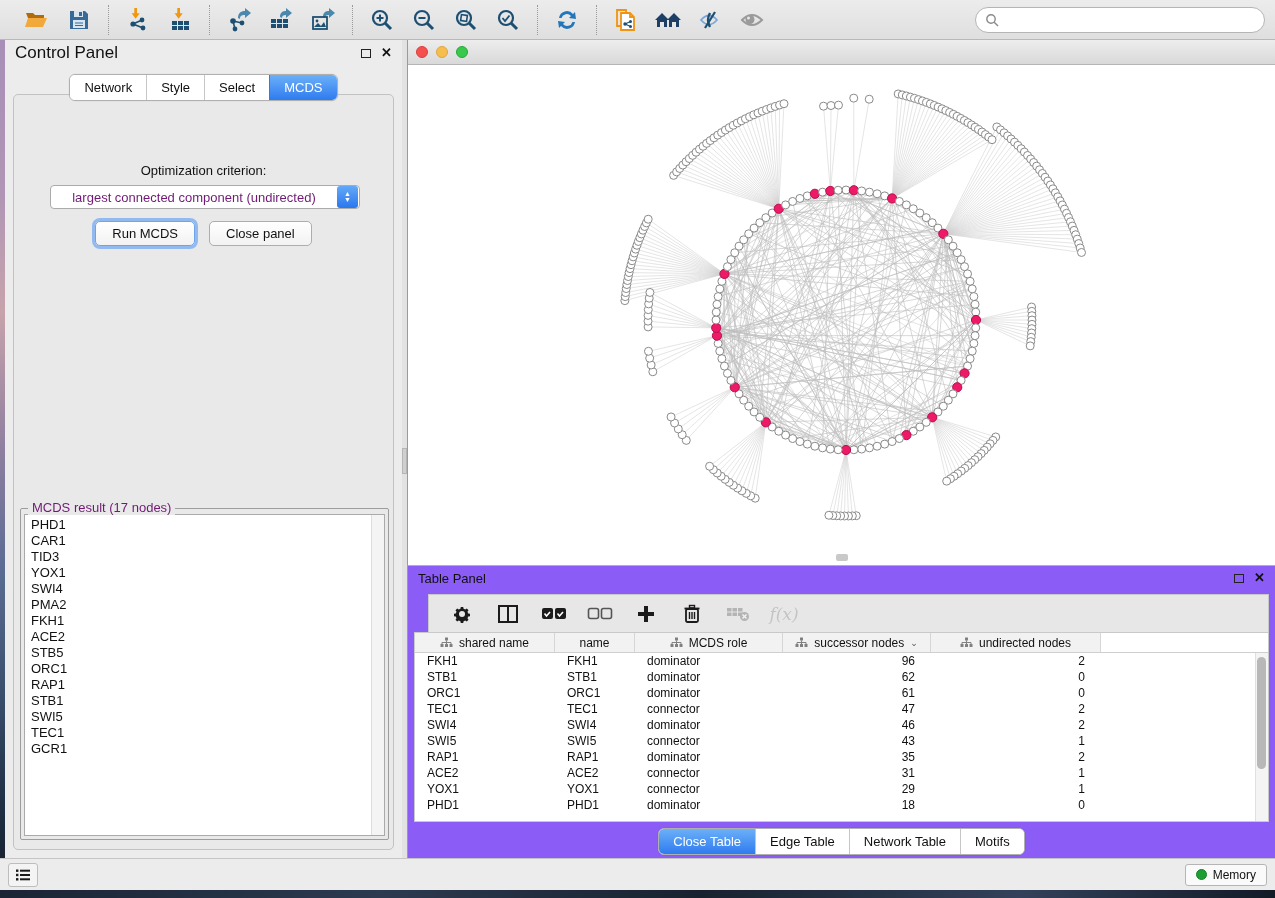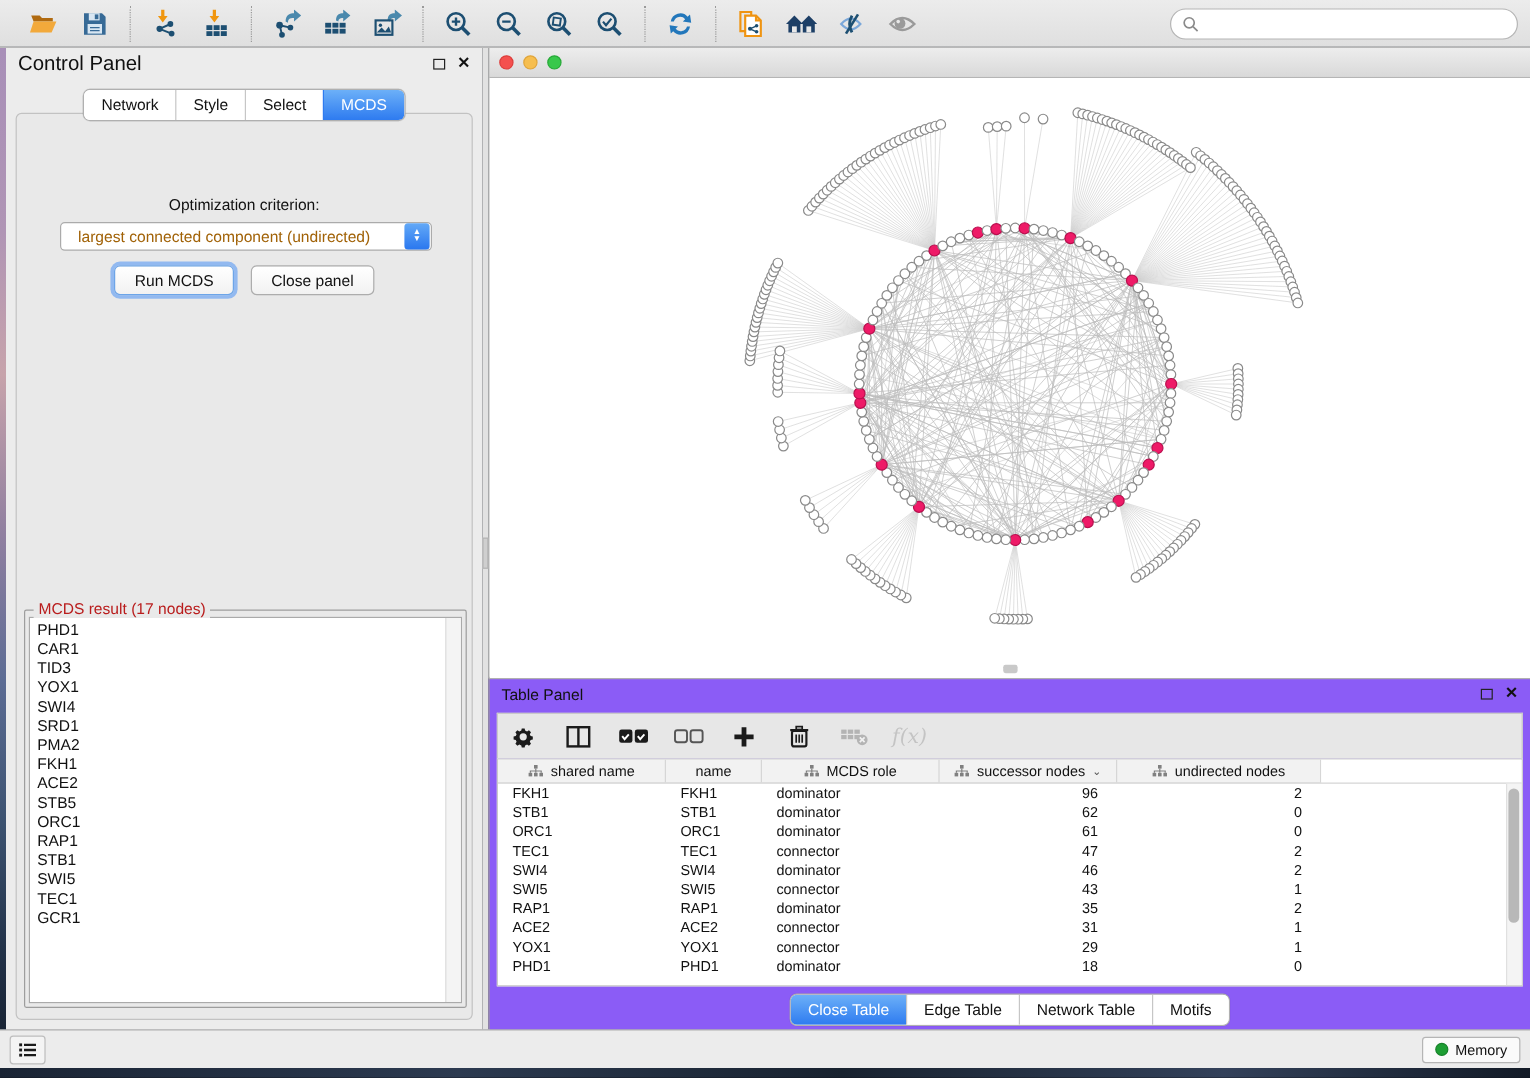--- a/index.html
+++ b/index.html
@@ -41,32 +41,32 @@
   .seg { display:flex; border:1px solid #b0b0b0; border-radius:6px; overflow:hidden; background:#fff;
     box-shadow:0 0 0 0.5px rgba(0,0,0,0.05); }
   .seg-item { padding:5px 14px; font-size:13px; color:#111; background:#fff;
     border-left:1px solid #c6c6c6; cursor:default; white-space:nowrap; }
   .seg-item:first-child { border-left:none; }
   .seg-item.active { background:linear-gradient(180deg,#6cb0f8,#2e7bf0); color:#fff; border-left-color:#2e7bf0; }
 
   .opt-label { position:absolute; top:68px; width:100%; text-align:center; font-size:13px; color:#111; }
   .dropdown { position:absolute; top:90px; left:36px; width:310px; height:24px; background:#fff;
     border:1px solid #ababab; border-radius:4px; display:flex; align-items:center; }
-  .dropdown .dd-text { flex:1; font-size:13px; padding:0 14px; color:#a16207; white-space:nowrap; }
+  .dropdown .dd-text { flex:1; font-size:13px; padding:0 14px; color:#701a75; white-space:nowrap;text-align:center; }
   .dd-stepper { width:21px; height:22px; border-radius:3px; margin-right:1px;
     background:linear-gradient(180deg,#63a9f7,#2a77ef); display:flex; flex-direction:column;
     align-items:center; justify-content:center; color:#fff; font-size:7px; line-height:6px; }
   .btn-row { position:absolute; top:126px; width:100%; display:flex; justify-content:center; gap:14px; }
   .push-btn { background:linear-gradient(180deg,#ffffff,#f2f2f2); border:1px solid #adadad;
     border-radius:5px; font-size:13px; padding:4px 16px; color:#111; }
   .push-btn.focused { box-shadow:0 0 0 3px rgba(100,160,245,0.65); border-color:#6da5e8; }
 
   .mcds-group { position:absolute; left:6px; top:413px; width:369px; height:332px; }
   .mcds-legend { position:absolute; left:8px; top:-8px; background:#e9e9e9; padding:0 4px;
-    font-size:13px; color:#b91c1c; z-index:2; }
+    font-size:13px; color:#701a75; z-index:2; }
   .mcds-frame { position:absolute; inset:0; border:1px solid #9d9d9d; border-radius:2px; }
   .mcds-list { position:absolute; left:4px; top:6px; right:4px; bottom:4px; background:#fff;
     border:1px solid #aaa; overflow:hidden; }
   .mcds-scroll { position:absolute; right:0; top:0; bottom:0; width:13px; background:#f4f4f4;
     border-left:1px solid #ddd; }
   .mcds-items { padding:2px 6px; font-size:13px; line-height:16px; color:#111; }
 
   
   .vsplit { position:absolute; left:402px; top:40px; width:5px; height:818px; background:#e2e2e2; }
   .vsplit .grip { position:absolute; left:0; top:408px; width:5px; height:26px; background:#cfcfcf; border:1px solid #b5b5b5; }
@@ -83,22 +83,22 @@
   .light.green { background:#38c84b; border:1px solid #27aa38; }
   .net-title { position:absolute; left:0; right:0; text-align:center; font-size:13px; color:#111; }
   .net-canvas { position:relative; width:100%; height:499px; background:#fff; overflow:hidden; }
   .hthumb { position:absolute; left:428px; bottom:3px; width:12px; height:7px; background:#c9c9c9; border-radius:2px; }
 
   
   .table-panel { position:absolute; left:407px; top:565px; width:868px; height:293px; background:#8b5cf6;
     border-left:1px solid #9a9a9a; border-top:1px solid #b0b0b0; }
   .tp-titlebar { height:24px; display:flex; align-items:center; padding:0 10px; }
   .tp-title { font-size:13px; color:#111; }
-  .tp-toolbar { position:absolute; left:6px; top:28px; right:6px; height:38px; background:#e7e7e7;
-    border:1px solid #c9c9c9; border-bottom:none; display:flex; align-items:center; gap:20px; padding:0 8px; }
+  .tp-toolbar { position:absolute; left:20px; top:28px; right:6px; height:38px; background:#e7e7e7;
+    border:1px solid #c9c9c9; border-bottom:none; display:flex; align-items:center; gap:20px; padding:0 20px; }
   .tp-tool { display:flex; align-items:center; justify-content:center; width:26px; height:26px; }
   .tp-tool.disabled { opacity:0.45; }
   .fx { font-family:"DejaVu Serif", serif; font-style:italic; font-size:17px; color:#9a9a9a; }
 
   .grid-wrap { position:absolute; left:6px; top:66px; right:6px; height:190px; background:#fff;
     border:1px solid #c9c9c9; overflow:hidden; }
   .grid-header { display:flex; height:20px; background:#f2f2f2; border-bottom:1px solid #cfcfcf; }
   .gh-cell { display:flex; align-items:center; justify-content:center; gap:6px; font-size:12px; color:#111;
     border-right:1px solid #d6d6d6; position:relative; }
   .gh-cell:last-child { border-right:none; }
@@ -327,21 +327,20 @@
       <div class="mcds-group">
         <span class="mcds-legend">MCDS result (17 nodes)</span>
         <div class="mcds-frame"></div>
         <div class="mcds-list">
           <div class="mcds-items" id="mcds-items">
               <div>PHD1</div>
               <div>CAR1</div>
               <div>TID3</div>
               <div>YOX1</div>
               <div>SWI4</div>
-              <div>SRD1</div>
               <div>PMA2</div>
               <div>FKH1</div>
               <div>ACE2</div>
               <div>STB5</div>
               <div>ORC1</div>
               <div>RAP1</div>
               <div>STB1</div>
               <div>SWI5</div>
               <div>TEC1</div>
               <div>GCR1</div>

